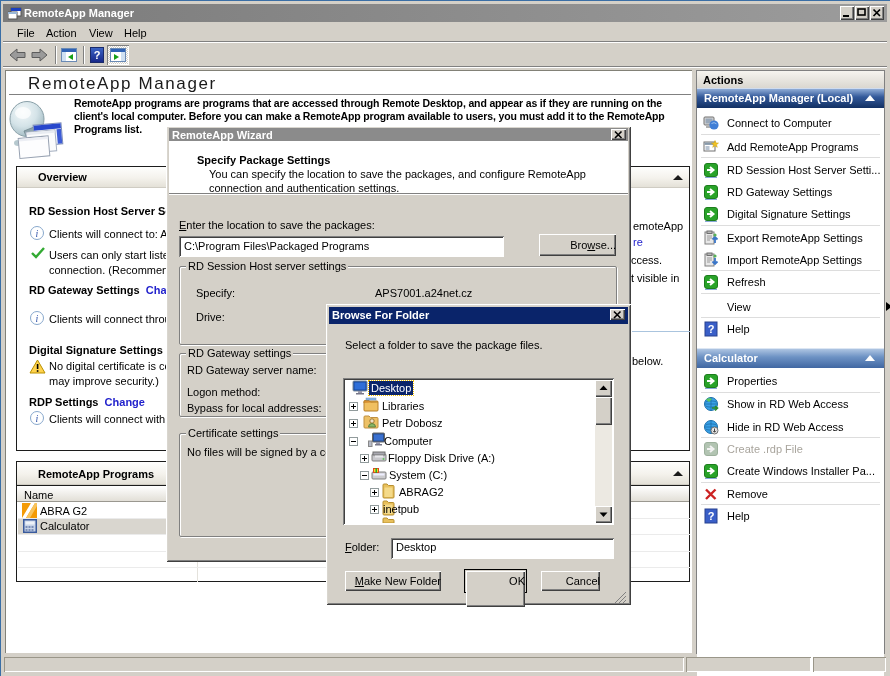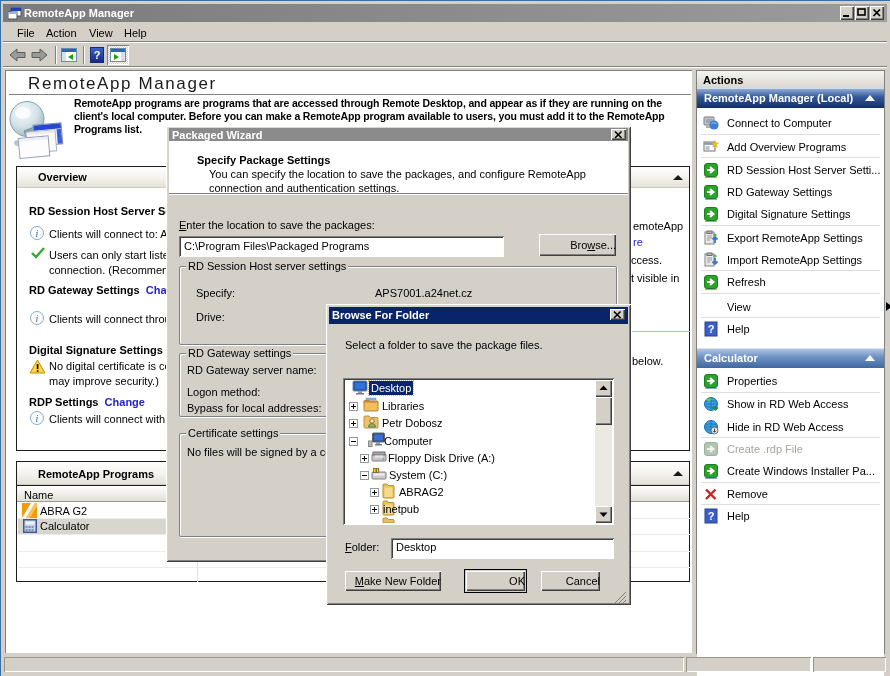--- a/index.html
+++ b/index.html
@@ -262,21 +262,21 @@
       <span class="t">Connect to Computer</span>
     </div>
   <div class="asep" style="left:701px;top:134px"></div>
   <div class="aitem" style="left:697px;top:141px">
       <svg class="ic" viewBox="0 0 16 16">
         <rect x="1" y="3" width="11" height="9" fill="#fff" stroke="#707070"></rect>
         <rect x="1.5" y="3.5" width="10" height="2.4" fill="#8899aa"></rect>
         <rect x="2.5" y="7" width="4" height="4" fill="#b8c4d2"></rect>
         <path d="M12 1.5 L13 4 L15.5 4 L13.5 5.8 L14.3 8.3 L12 6.8 L9.7 8.3 L10.5 5.8 L8.5 4 L11 4 Z" fill="#f2c222" stroke="#caa00a" stroke-width="0.5"></path>
       </svg>
-      <span class="t">Add Overview Programs</span>
+      <span class="t">Add RemoteApp Programs</span>
     </div>
   <div class="asep" style="left:701px;top:157px"></div>
   <div class="aitem" style="left:697px;top:164px">
       <svg class="ic" viewBox="0 0 16 16">
         <rect x="1.5" y="1.5" width="13" height="13" rx="2.5" fill="#29a329" stroke="#1d7d1d"></rect>
         <path d="M4 8 L9 8 M7 5 L10.5 8 L7 11" stroke="#fff" stroke-width="2" fill="none"></path>
         <rect x="2" y="15" width="12" height="1" fill="#88a8d8"></rect>
       </svg>
       <span class="t">RD Session Host Server Setti...</span>
     </div>
@@ -404,21 +404,21 @@
       </svg>
       <span class="t">Help</span>
     </div>
 
   <div class="scell" style="left:4px;width:680px"></div>
   <div class="scell" style="left:686px;width:125px"></div>
   <div class="scell" style="left:813px;width:73px"></div>
 
   <div class="abs dlg raised" style="left:166px;top:126px;width:465px;height:436px">
     <div class="dtitle" style="background:#8b8b8b">
-        <span class="t">Packaged Wizard</span>
+        <span class="t">RemoteApp Wizard</span>
       <div class="xbtn"><svg width="15" height="12">
             <path d="M4 2.5 L10.5 9 M10.5 2.5 L4 9" stroke="#000" stroke-width="1.6"></path>
           </svg></div>
     </div>
     <div class="abs" style="left:3px;top:15px;width:459px;height:52px;background:#fff"></div>
     <div class="abs b" style="left:31px;top:28px">Specify Package Settings</div>
     <div class="abs" style="left:43px;top:42px;line-height:13.5px">You can specify the location to save the packages, and configure RemoteApp<br>connection and authentication settings.</div>
     <div class="abs etch-h" style="left:3px;top:67px;width:459px"></div>
 
     <div class="abs" style="left:13px;top:93px"><span style="text-decoration:underline">E</span>nter the location to save the packages:</div>
@@ -529,21 +529,21 @@
         <path d="M1 2 Q1 1 2 1 L5 1 L6.5 2.5 L11 2.5 Q12 2.5 12 3.5 L12 6 L1 6 Z" fill="#e8c05c" stroke="#b89030"></path>
       </svg>
 
     <div class="abs" style="left:19px;top:237px"><span style="text-decoration:underline">F</span>older:</div>
     <div class="abs field" style="left:65px;top:234px;width:223px;height:21px">
         <span style="position:absolute;left:5px;top:3px">Desktop</span>
       </div>
 
     <div class="pbtn" style="left:19px;top:267px;width:96px;height:20px;line-height:20px"><span style="text-decoration:underline">M</span>ake New Folder</div>
     <div class="abs" style="left:138px;top:265px;width:63px;height:24px;border:1px solid #000">
-        <div class="pbtn" style="left:1px;top:1px;width:59px;height:20px;line-height:20px">OK</div>
+        <div class="pbtn" style="left:1px;top:1px;width:59px;height:36px;line-height:20px">OK</div>
       </div>
     <div class="pbtn" style="left:215px;top:267px;width:59px;height:20px;line-height:20px">Cancel</div>
     <svg class="abs" style="left:288px;top:287px" width="13" height="12">
         <path d="M12 1 L1 12 M12 5 L5 12 M12 9 L9 12" stroke="#808080"></path>
       </svg>
   </div>
 
 </div>
 
 </body></html>

